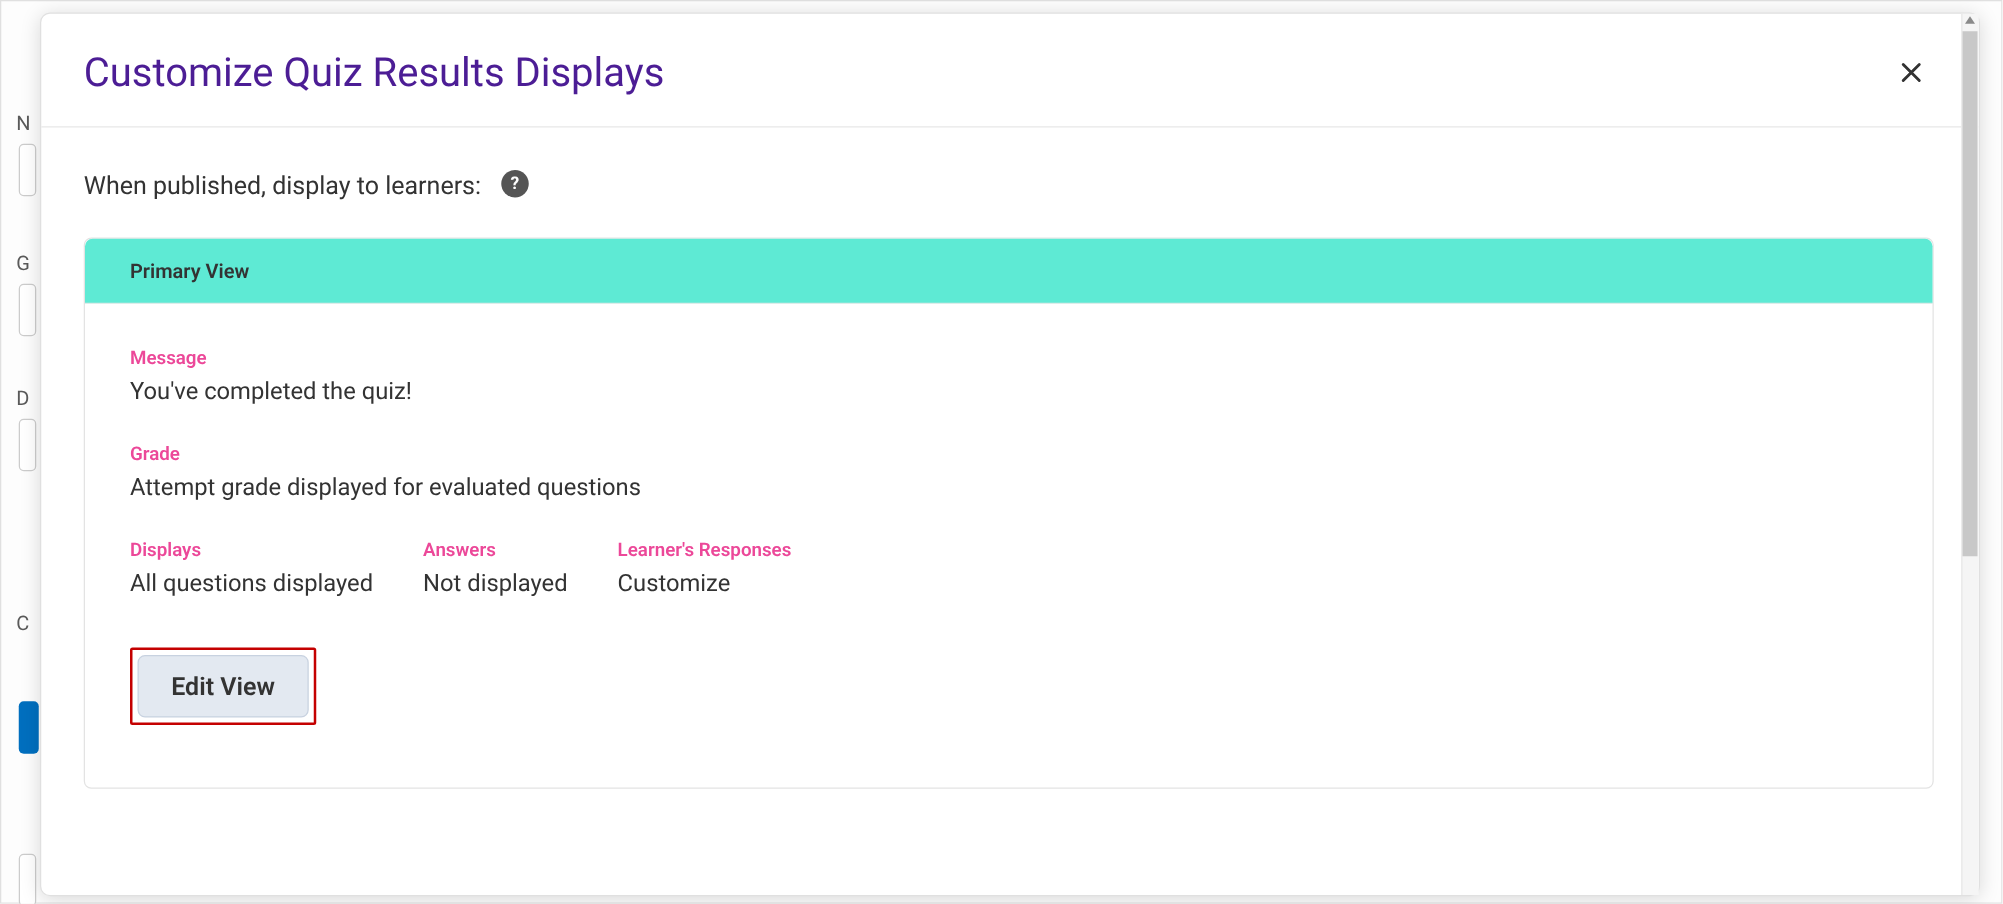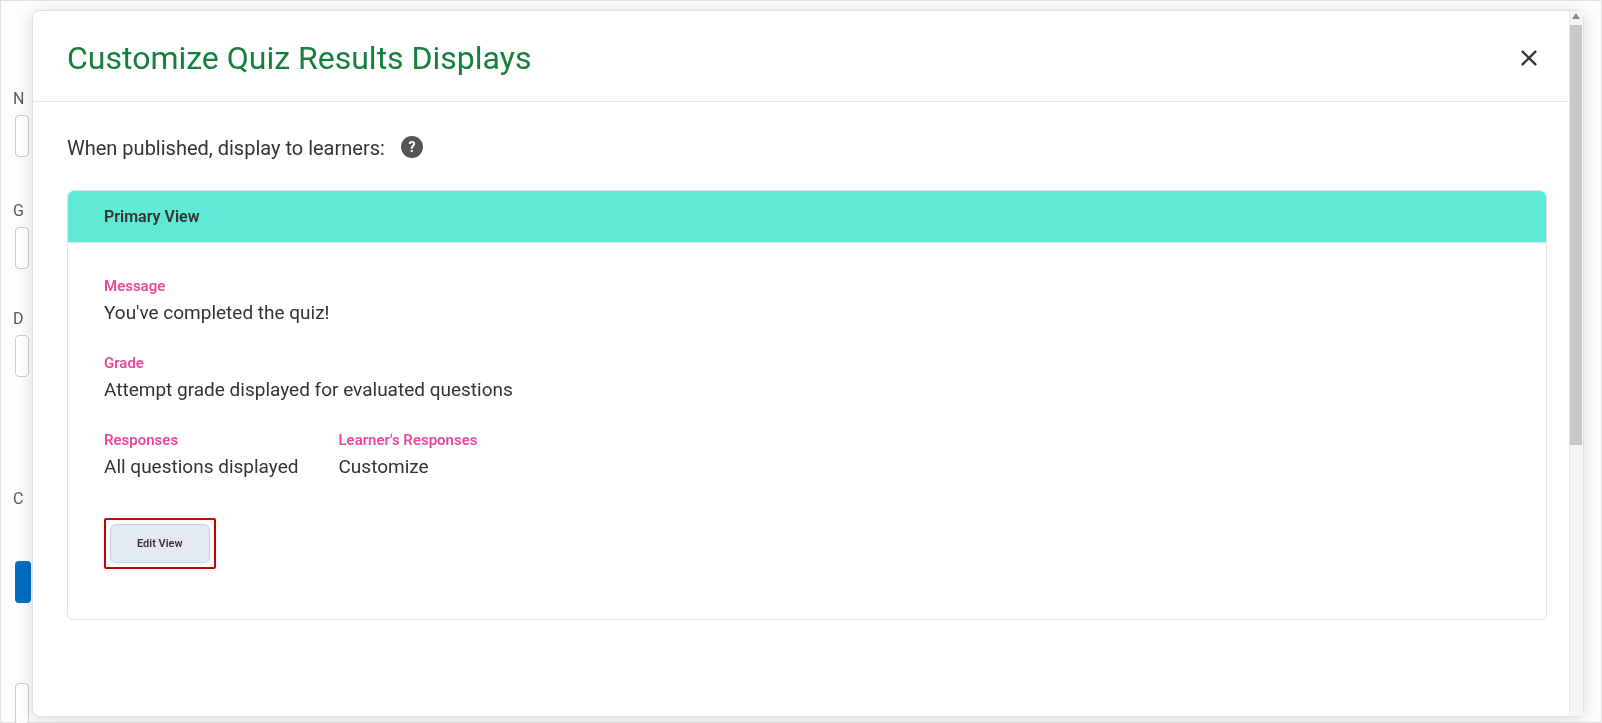--- a/index.html
+++ b/index.html
@@ -58,21 +58,21 @@
     .modal-header {
       display: flex;
       align-items: center;
       justify-content: space-between;
       padding: 28px 40px 24px 34px;
       border-bottom: 1px solid #e8e8e8;
     }
     .modal-title {
       font-size: 32px;
       font-weight: 400;
-      color: #15803d;
+      color: #4c1d95;
     }
     .close-btn {
       cursor: pointer;
       width: 28px;
       height: 28px;
       display: flex;
       align-items: center;
       justify-content: center;
       color: #333;
     }
@@ -185,21 +185,21 @@
       gap: 40px;
       margin-bottom: 40px;
     }
     .field-col {
     }
     .edit-view-btn {
       background: #e3e9f1;
       border: 1px solid #c8d2e0;
       border-radius: 6px;
       padding: 12px 26px;
-      font-size: 11px;
+      font-size: 20px;
       font-weight: 600;
       color: #333;
       cursor: pointer;
       font-family: inherit;
     }
     .highlight-box {
       border: 2px solid #c40000;
       display: inline-block;
       padding: 4px;
       border-radius: 2px;
@@ -252,22 +252,26 @@
           <div class="field-value">You've completed the quiz!</div>
         </div>
 
         <div class="field-group">
           <div class="field-label">Grade</div>
           <div class="field-value">Attempt grade displayed for evaluated questions</div>
         </div>
 
         <div class="field-row">
           <div class="field-col">
-            <div class="field-label">Responses</div>
+            <div class="field-label">Displays</div>
             <div class="field-value">All questions displayed</div>
+          </div>
+          <div class="field-col">
+            <div class="field-label">Answers</div>
+            <div class="field-value">Not displayed</div>
           </div>
           <div class="field-col">
             <div class="field-label">Learner's Responses</div>
             <div class="field-value">Customize</div>
           </div>
         </div>
 
         <div class="highlight-box">
           <button class="edit-view-btn">Edit View</button>
         </div>

